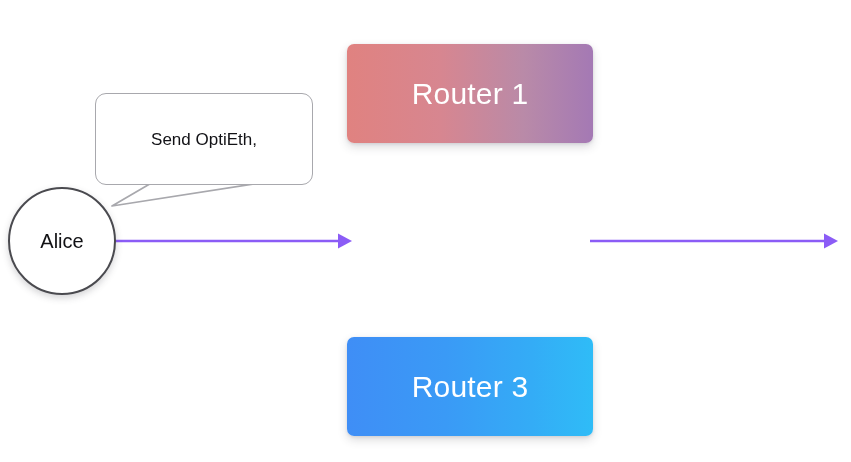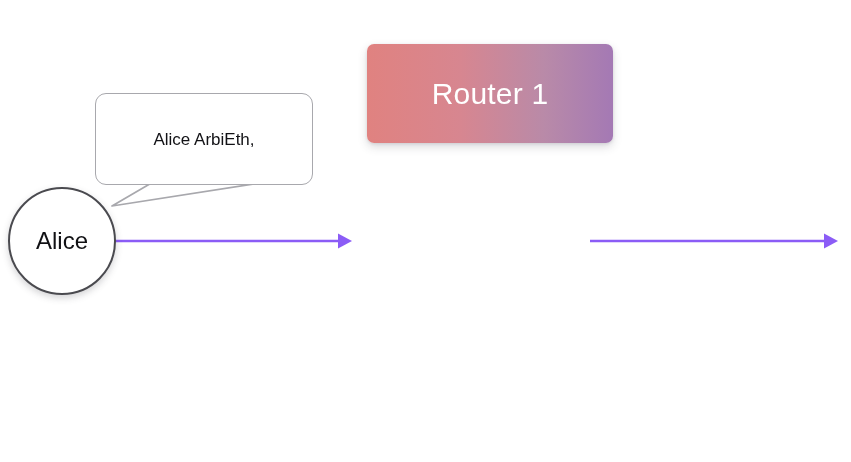--- a/index.html
+++ b/index.html
@@ -31,21 +31,20 @@
     color: #ffffff;
     font-size: 30px;
     font-weight: 400;
     letter-spacing: 0.2px;
     box-shadow: 0 4px 10px rgba(60,60,70,0.18), 0 1px 3px rgba(60,60,70,0.12);
     user-select: none;
   }
   #router-1 {
     top: 44px;
     background: linear-gradient(90deg, #e08280 0%, #d78690 38%, #b98aa8 72%, #a479b4 100%);
-    margin-left: 20px;
   }
   #router-2 {
     top: 192px;
     background: linear-gradient(90deg, #a615ef 0%, #a41ff0 30%, #8b3ef2 70%, #7a5df2 100%);
   }
   #router-3 {
     top: 337px;
     background: linear-gradient(90deg, #3f8ef6 0%, #3a9af6 40%, #34acf6 75%, #2fbcf7 100%);
   }
 
@@ -60,21 +59,21 @@
     border: 2.5px solid #4a4a4f;
     background: #ffffff;
     box-sizing: border-box;
     display: flex;
     align-items: center;
     justify-content: center;
     box-shadow: 0 3px 7px rgba(60,60,70,0.22);
     user-select: none;
   }
   #alice-label {
-    font-size: 24px;
+    font-size: 20px;
     color: #111114;
   }
 
   
   #speech-bubble {
     position: absolute;
     left: 95px;
     top: 93px;
     width: 218px;
     height: 92px;
@@ -126,36 +125,39 @@
 </head>
 <body>
 
 <div id="canvas">
 
   <div class="router" id="router-1">
     <span>Router 1</span>
   </div>
 
 
+  <div class="router" id="router-3">
+    <span>Router 3</span>
+  </div>
 
   <svg class="arrow-svg" id="arrow-in" viewBox="0 0 240 32">
     <line x1="0" y1="16" x2="226" y2="16" stroke="#8b5cf6" stroke-width="2.6"></line>
     <polygon points="226,8.5 240,16 226,23.5" fill="#8b5cf6"></polygon>
   </svg>
 
   <svg class="arrow-svg" id="arrow-out" viewBox="0 0 248 32">
     <line x1="0" y1="16" x2="234" y2="16" stroke="#8b5cf6" stroke-width="2.6"></line>
     <polygon points="234,8.5 248,16 234,23.5" fill="#8b5cf6"></polygon>
   </svg>
 
   <svg id="bubble-tail" viewBox="0 0 200 40">
     <polygon points="12,30 60,2 192,2" fill="#ffffff" stroke="#a8a8ad" stroke-width="1.7" stroke-linejoin="round"></polygon>
   </svg>
 
   <div id="speech-bubble">
-    <div class="line">Alice ArbiEth,</div>
+    <div class="line">Send OptiEth,</div>
   </div>
 
   <div id="alice-node">
     <span id="alice-label">Alice</span>
   </div>
 
 </div>
 
 </body></html>

